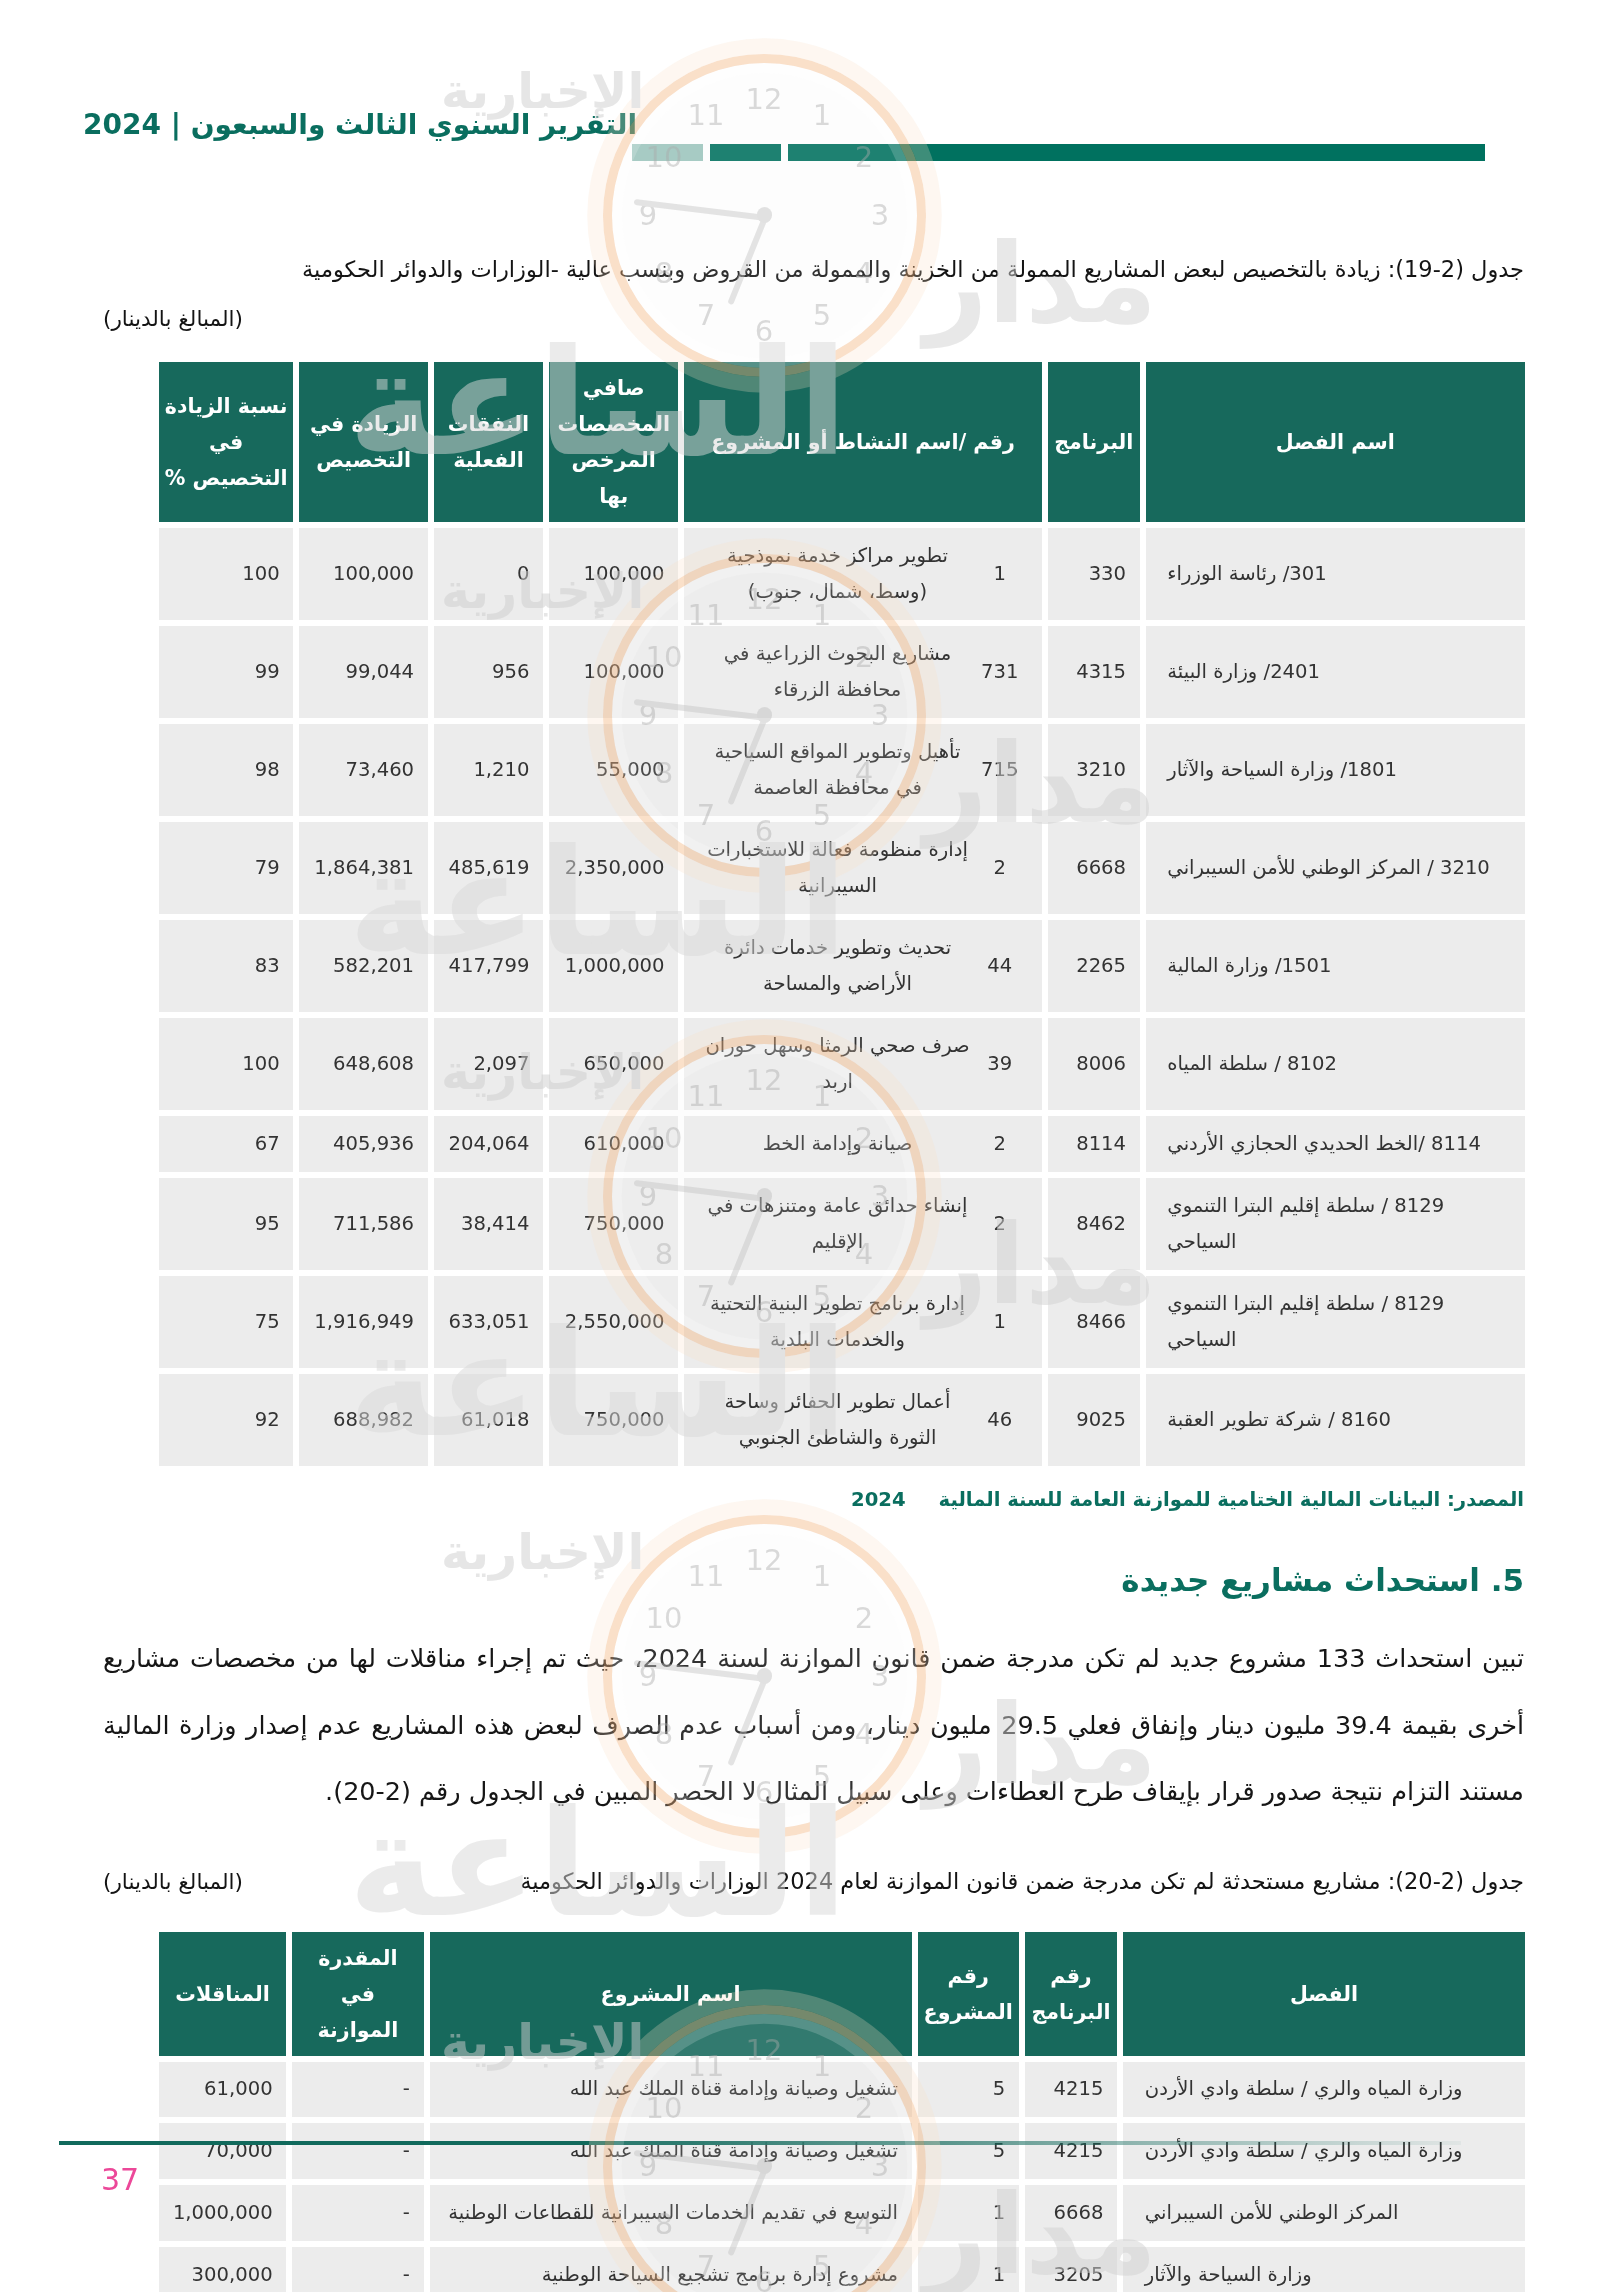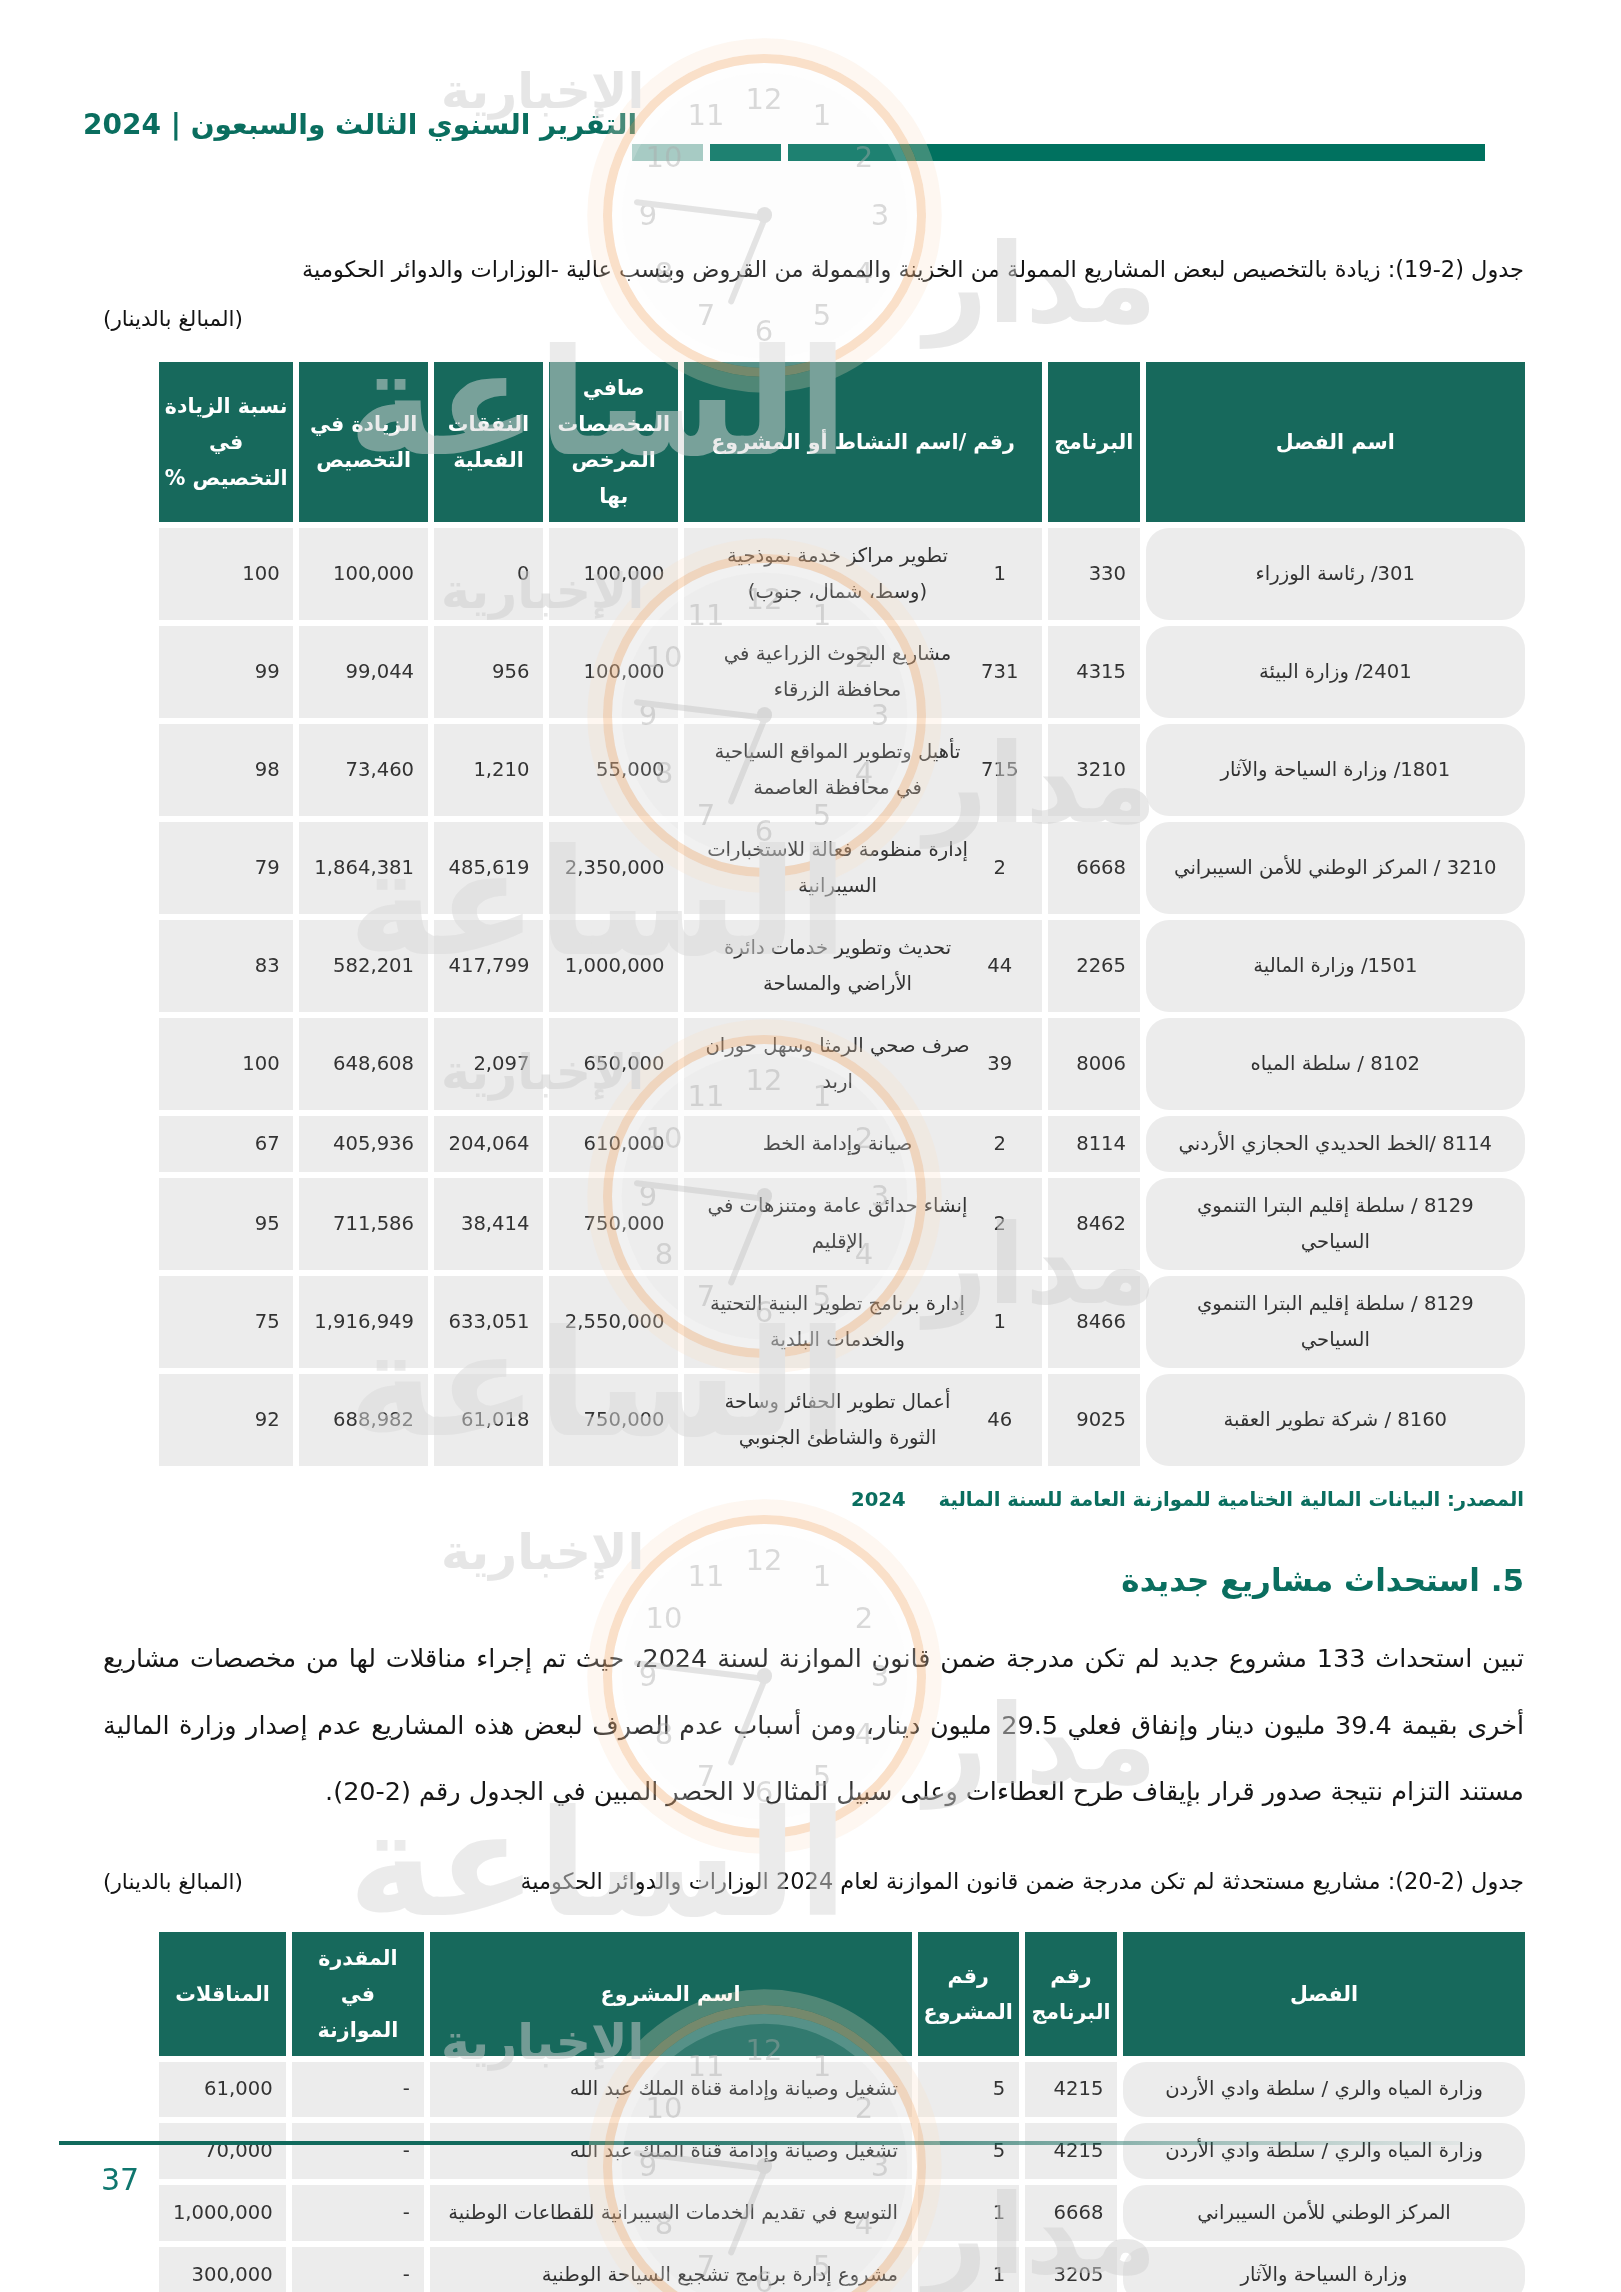--- a/index.html
+++ b/index.html
@@ -32,39 +32,39 @@
   table { border-collapse:separate; border-spacing:6.9px 6.9px; direction:rtl;
           width:1378px; margin-left:auto; margin-right:-6.9px; }
   th { background:#17695c; color:#ffffff; font-weight:bold; font-size:20.6px;
        text-align:center; vertical-align:middle; padding:7.8px 5.9px; line-height:1.75; }
   td { background:#ececec; color:#333333; font-size:19.6px; vertical-align:middle;
        padding:9.8px 13.7px; line-height:1.85; }
   .t19 { margin-top:25.5px; }
   .t19 th { height:147px; }
   .t20 { margin-top:21.6px; }
   .t20 th { height:102px; }
-  td.chapter { text-align:center; padding:9.8px 21.6px;border-radius:23px; }
+  td.chapter { text-align:left; padding:9.8px 21.6px; }
   td.num { text-align:right; }
   td.name { text-align:right; }
   .proj { display:flex; align-items:center; }
   .proj .no { flex:none; width:57px; text-align:center; }
   .proj .nm { flex:1; text-align:center; padding-left:5.9px; }
 
   .source { margin-top:15.7px; font-size:19.6px; font-weight:600; color:#0a6e5f; text-align:right; }
   .source .yr { margin-right:33px;text-align:center; }
 
   .sec-heading { margin-top:51px; font-size:31px; font-weight:bold; color:#0a6e5f; text-align:right; }
   .para { margin-top:27.4px; font-size:25.5px; line-height:2.6; text-align:justify; color:#161616; }
 
   
   .bottom-rule {
     position:absolute; left:59px; top:2141px; width:1402px; height:3.9px; z-index:2;
     background:linear-gradient(to right, #116a5c 0%, #116a5c 45%, rgba(17,106,92,0.45) 75%, rgba(17,106,92,0.05) 100%);
   }
-  .page-number { position:absolute; left:101px; top:2162px; font-size:30px; color:#0f766e; z-index:2;text-align:right; }
+  .page-number { position:absolute; left:101px; top:2162px; font-size:30px; color:#ec4899; z-index:2;text-align:right; }
 
   
   .wm { position:absolute; inset:0; z-index:30; pointer-events:none; }
   .wm-tile { position:absolute; left:343px; width:814px; height:495px; opacity:0.5; }
   .wm-ring { position:absolute; left:260px; top:24.5px; width:323px; height:323px; border-radius:50%;
              border:9.8px solid rgba(243,178,122,0.8);
              box-shadow:0 0 0 15.7px rgba(250,223,198,0.5), inset 0 0 0 9.8px rgba(255,255,255,0.4);
              background:rgba(245,245,245,0.25); }
   .wm-cnum { position:absolute; font-size:29px; font-weight:normal; color:#b5b5b5; transform:translate(-50%,-50%); }
   .wm-hand { position:absolute; left:50%; top:50%; height:5.9px; background:#c9c9c9; transform-origin:0 50%; border-radius:2.9px; }

